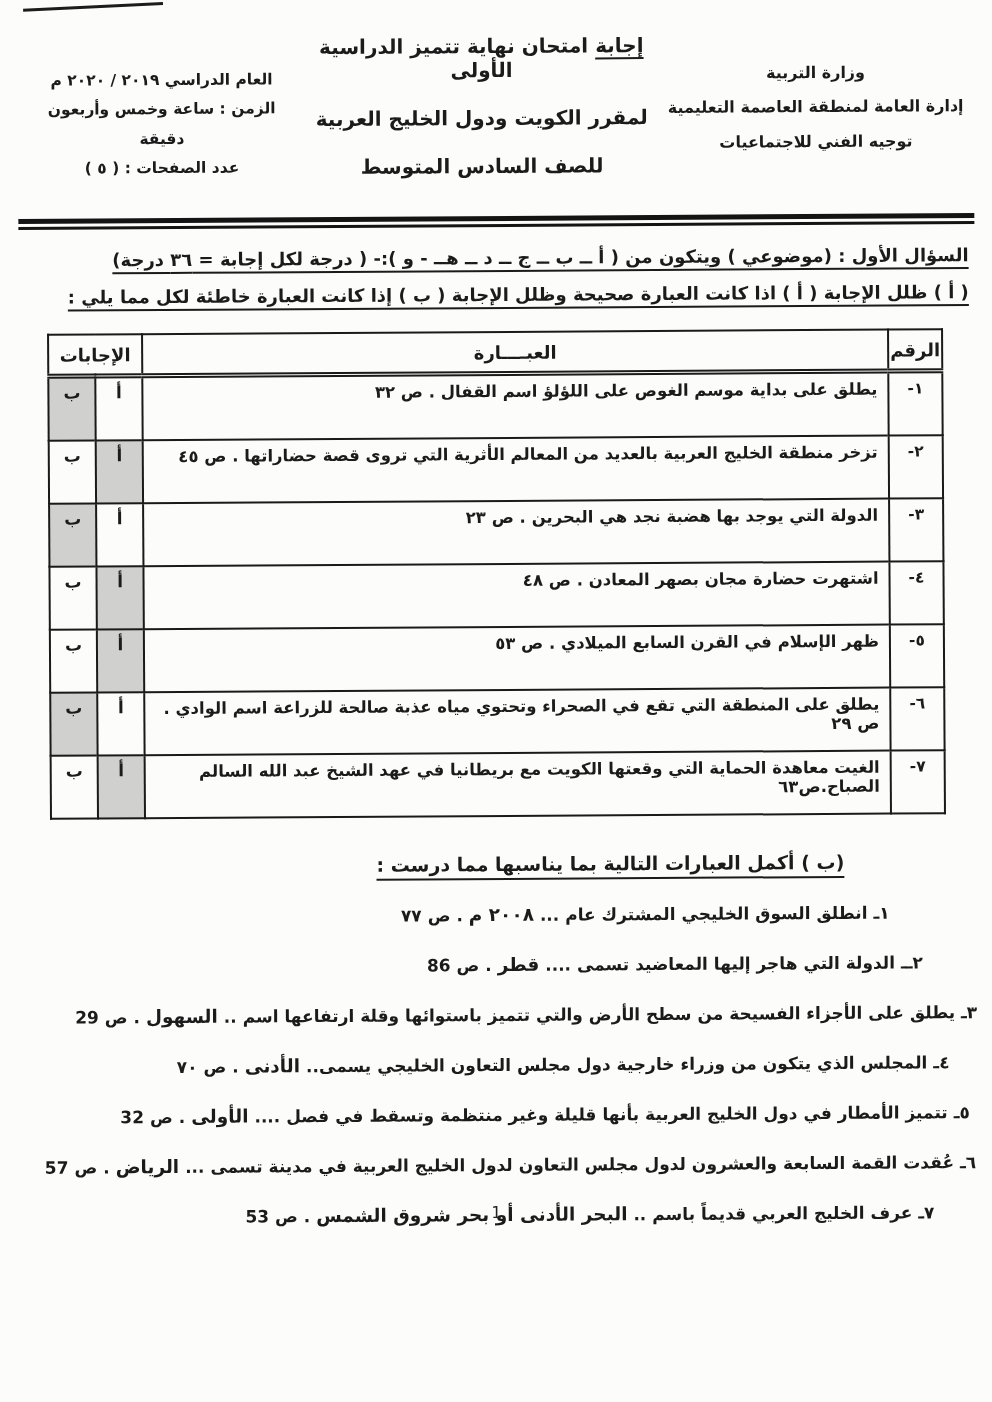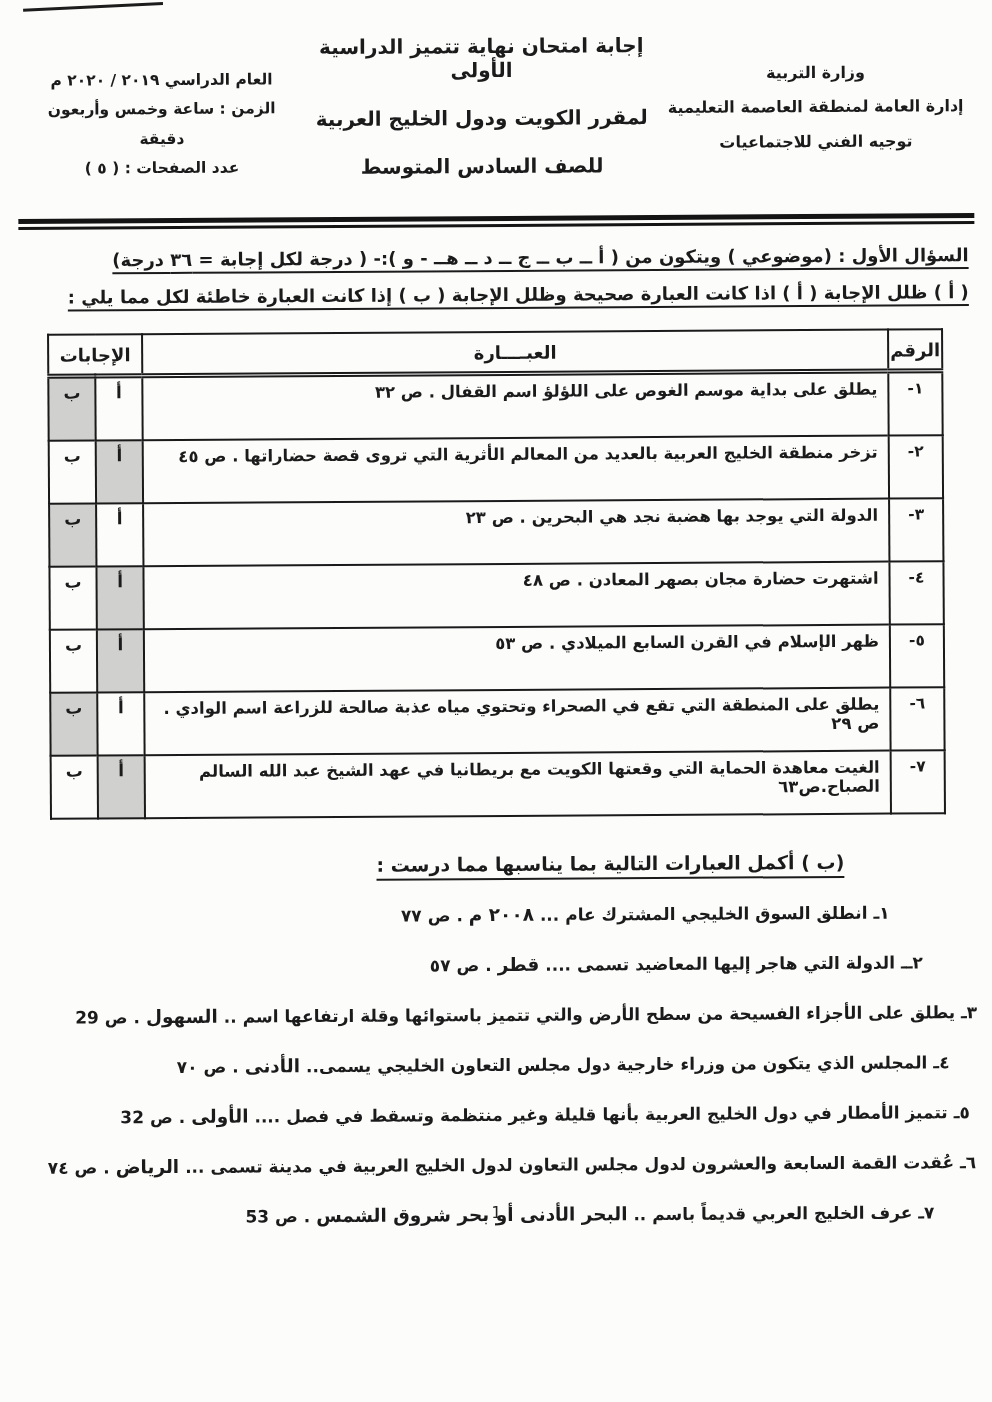--- a/index.html
+++ b/index.html
@@ -15,21 +15,21 @@
   .scan{transform:rotate(-0.35deg);transform-origin:50% 40%;}
   .artifact{
     position:absolute;top:3px;left:26px;width:140px;height:0;
     border-top:3px solid #1c1c1c;transform:rotate(-2.4deg);
   }
   
   header{display:flex;justify-content:space-between;align-items:flex-start;padding:34px 24px 0 28px;}
   .hdr-right{width:300px;padding-top:24px;font-size:16px;font-weight:bold;text-align:center;line-height:2.15;}
   .hdr-center{width:336px;text-align:center;font-weight:bold;}
   .hdr-center .tline{font-size:20px;margin-bottom:24px;letter-spacing:-0.5px;}
-  .hdr-center .u{text-underline-offset:5px;text-decoration-thickness:2px;margin-top:40px;}
+  .hdr-center .u{text-decoration:underline;text-underline-offset:5px;text-decoration-thickness:2px;margin-top:40px;}
   .hdr-left{width:272px;padding-top:30px;font-size:15.5px;font-weight:bold;text-align:center;line-height:1.9;}
   
   .rule{margin:14px 16px 0 20px;}
   .rule .r1{height:5px;background:#141414;}
   .rule .r2{height:3px;background:#141414;margin-top:3px;}
   
   .q1title{
     margin:20px 22px 0 20px;font-size:18px;font-weight:bold;
     text-decoration:underline;text-decoration-thickness:1.5px;text-underline-offset:6px;
     white-space:nowrap;
@@ -161,23 +161,23 @@
           <td class="opt shaded">أ</td>
           <td class="opt">ب</td>
         </tr>
       </tbody>
     </table>
 
     <div class="bTitle">(ب ) أكمل العبارات التالية بما يناسبها مما درست :</div>
 
     <div class="items">
       <div class="item i1"><span>١ـ  انطلق السوق الخليجي المشترك عام ... </span><span class="ansW">٢٠٠٨ م</span><span> .  ص ٧٧</span></div>
-      <div class="item i2"><span>٢ــ الدولة التي هاجر إليها المعاضيد تسمى .... </span><span class="ansW">قطر</span><span> .  ص ٥٧</span></div>
+      <div class="item i2"><span>٢ــ الدولة التي هاجر إليها المعاضيد تسمى .... </span><span class="ansW">قطر</span><span> .  ص 86</span></div>
       <div class="item i3"><span>٣ـ يطلق على الأجزاء الفسيحة من سطح الأرض والتي تتميز باستوائها وقلة ارتفاعها اسم .. </span><span class="ansW">السهول</span><span> . ص 29</span></div>
       <div class="item i4"><span>٤ـ المجلس الذي يتكون من وزراء خارجية دول مجلس التعاون الخليجي يسمى.. </span><span class="ansW">الأدنى</span><span> . ص ٧٠</span></div>
       <div class="item i5"><span>٥ـ تتميز الأمطار في دول الخليج العربية بأنها قليلة وغير منتظمة وتسقط في فصل .... </span><span class="ansW">الأولى</span><span> .  ص 32</span></div>
-      <div class="item i6"><span>٦ـ عُقدت القمة السابعة والعشرون لدول مجلس التعاون لدول الخليج العربية في مدينة تسمى ... </span><span class="ansW">الرياض</span><span> .  ص ٧٤</span></div>
+      <div class="item i6"><span>٦ـ عُقدت القمة السابعة والعشرون لدول مجلس التعاون لدول الخليج العربية في مدينة تسمى ... </span><span class="ansW">الرياض</span><span> .  ص 57</span></div>
       <div class="item i7"><span>٧ـ عرف الخليج العربي قديماً باسم .. </span><span class="ansW">البحر الأدنى أو بحر شروق الشمس</span><span> .  ص 53</span></div>
     </div>
 
   </div>
   <div class="pageno">1</div>
 </div>
 
 </body></html>

